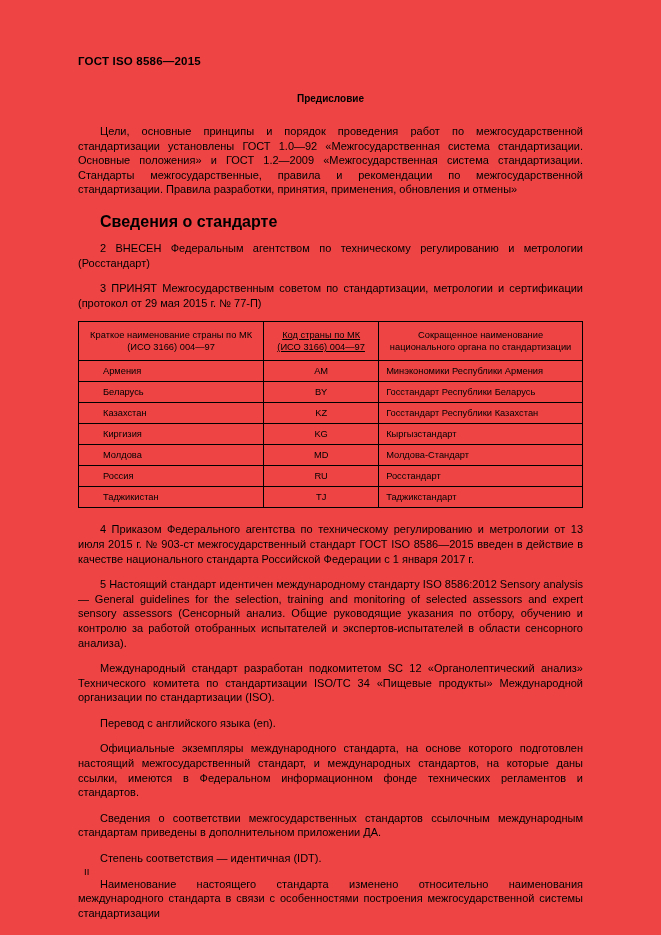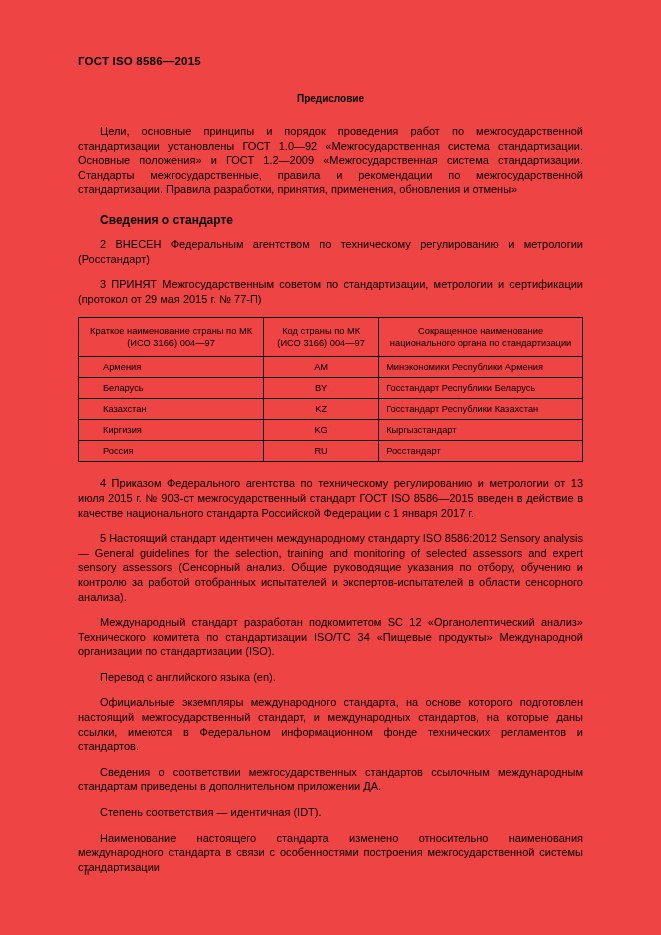--- a/index.html
+++ b/index.html
@@ -39,21 +39,21 @@
   }
   p.para {
     font-size: 11px;
     line-height: 14.6px;
     text-align: justify;
     margin: 0 0 11px 0;
     text-indent: 22px;
     hyphens: none;
   }
   .subhead {
-    font-size: 12px;
+    font-size: 16px;
     font-weight: bold;
     margin: 16px 0 10px 22px;
   }
   .vote-line {
     font-size: 10.4px;
     line-height: 14.6px;
     margin: 0 0 6px 0;
     text-indent: 22px;
   }
   table.country-table {
@@ -80,21 +80,21 @@
     padding-left: 24px;
   }
   table.country-table td.code {
     text-align: center;
   }
   table.country-table td.body {
     text-align: left;
     padding-left: 7px;
   }
   .col1 { width: 37%; }
-  .col2 { width: 22%; }
+  .col2 { width: 22%; text-decoration: underline; }
   .col3 { width: 41%; }
   .gap-before {
     margin-top: 16px;
   }
   .page-number {
     position: absolute;
     left: 84px;
     top: 866px;
     font-size: 9.5px;
   }
@@ -143,23 +143,33 @@
           <td class="name">Казахстан</td>
           <td class="code">KZ</td>
           <td class="body">Госстандарт Республики Казахстан</td>
         </tr>
         <tr>
           <td class="name">Киргизия</td>
           <td class="code">KG</td>
           <td class="body">Кыргызстандарт</td>
         </tr>
         <tr>
+          <td class="name">Молдова</td>
+          <td class="code">MD</td>
+          <td class="body">Молдова-Стандарт</td>
+        </tr>
+        <tr>
           <td class="name">Россия</td>
           <td class="code">RU</td>
           <td class="body">Росстандарт</td>
+        </tr>
+        <tr>
+          <td class="name">Таджикистан</td>
+          <td class="code">TJ</td>
+          <td class="body">Таджикстандарт</td>
         </tr>
       </tbody>
     </table>
 
     <p class="para">4 Приказом Федерального агентства по техническому регулированию и метрологии от 13 июля 2015 г. № 903-ст межгосударственный стандарт ГОСТ ISO 8586—2015 введен в действие в качестве национального стандарта Российской Федерации с 1 января 2017 г.</p>
 
     <p class="para gap-before">5 Настоящий стандарт идентичен международному стандарту ISO 8586:2012 Sensory analysis — General guidelines for the selection, training and monitoring of selected assessors and expert sensory assessors (Сенсорный анализ. Общие руководящие указания по отбору, обучению и контролю за работой отобранных испытателей и экспертов-испытателей в области сенсорного анализа).</p>
 
     <p class="para">Международный стандарт разработан подкомитетом SC 12 «Органолептический анализ» Технического комитета по стандартизации ISO/ТС 34 «Пищевые продукты» Международной организации по стандартизации (ISO).</p>
 

